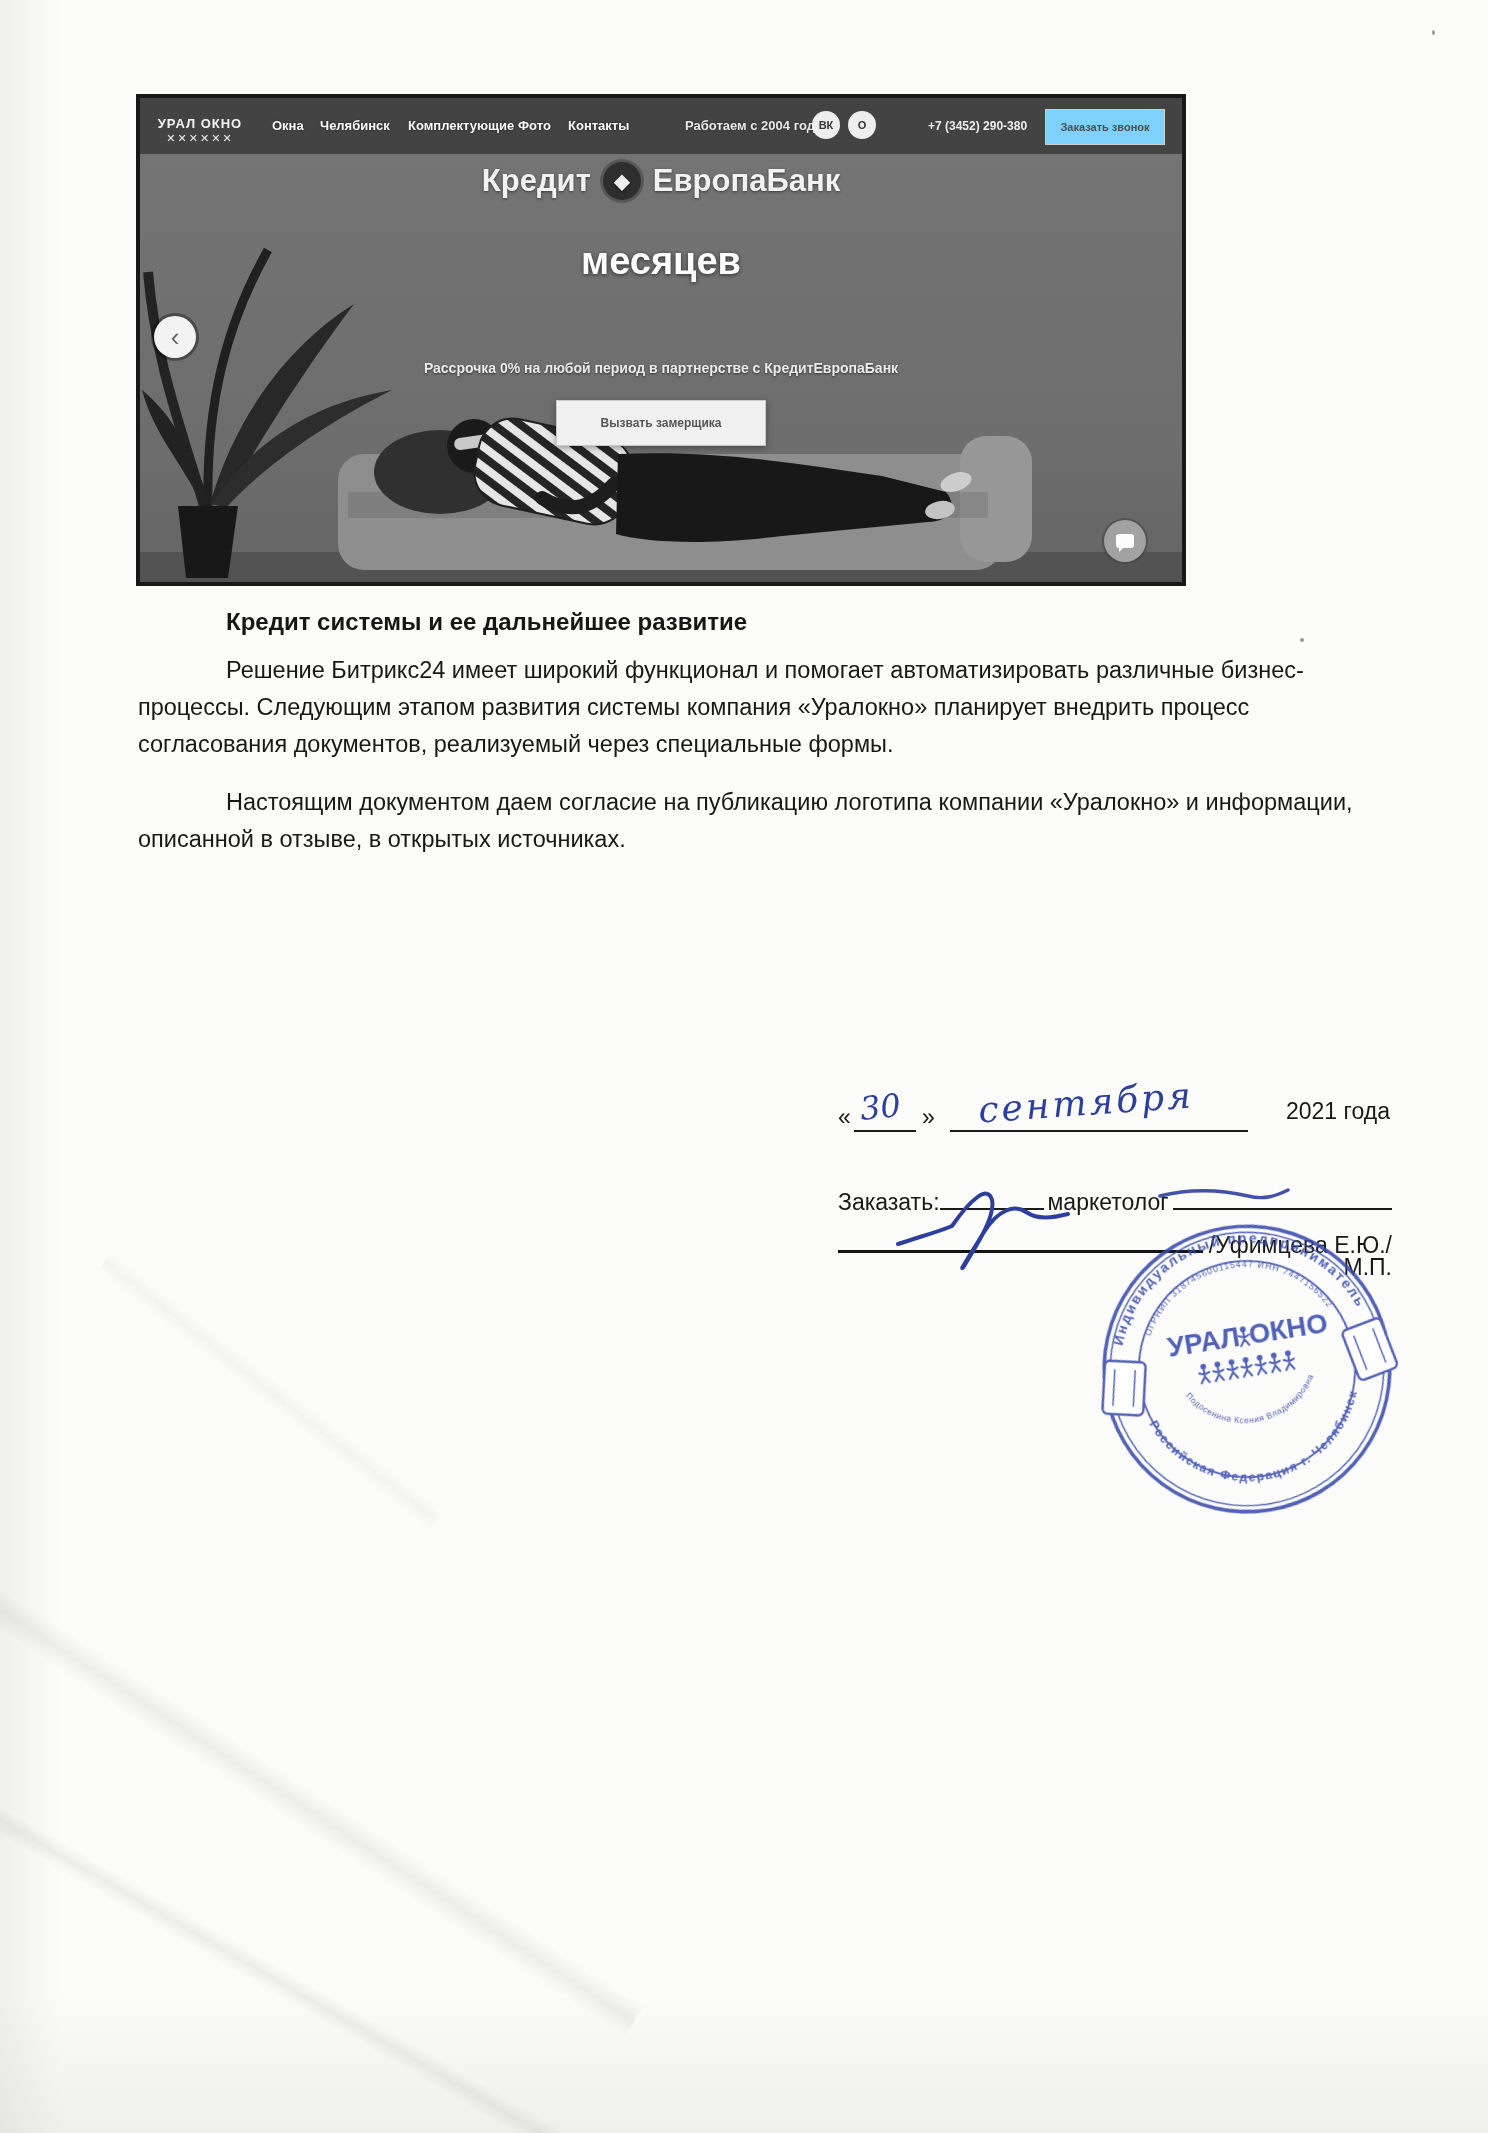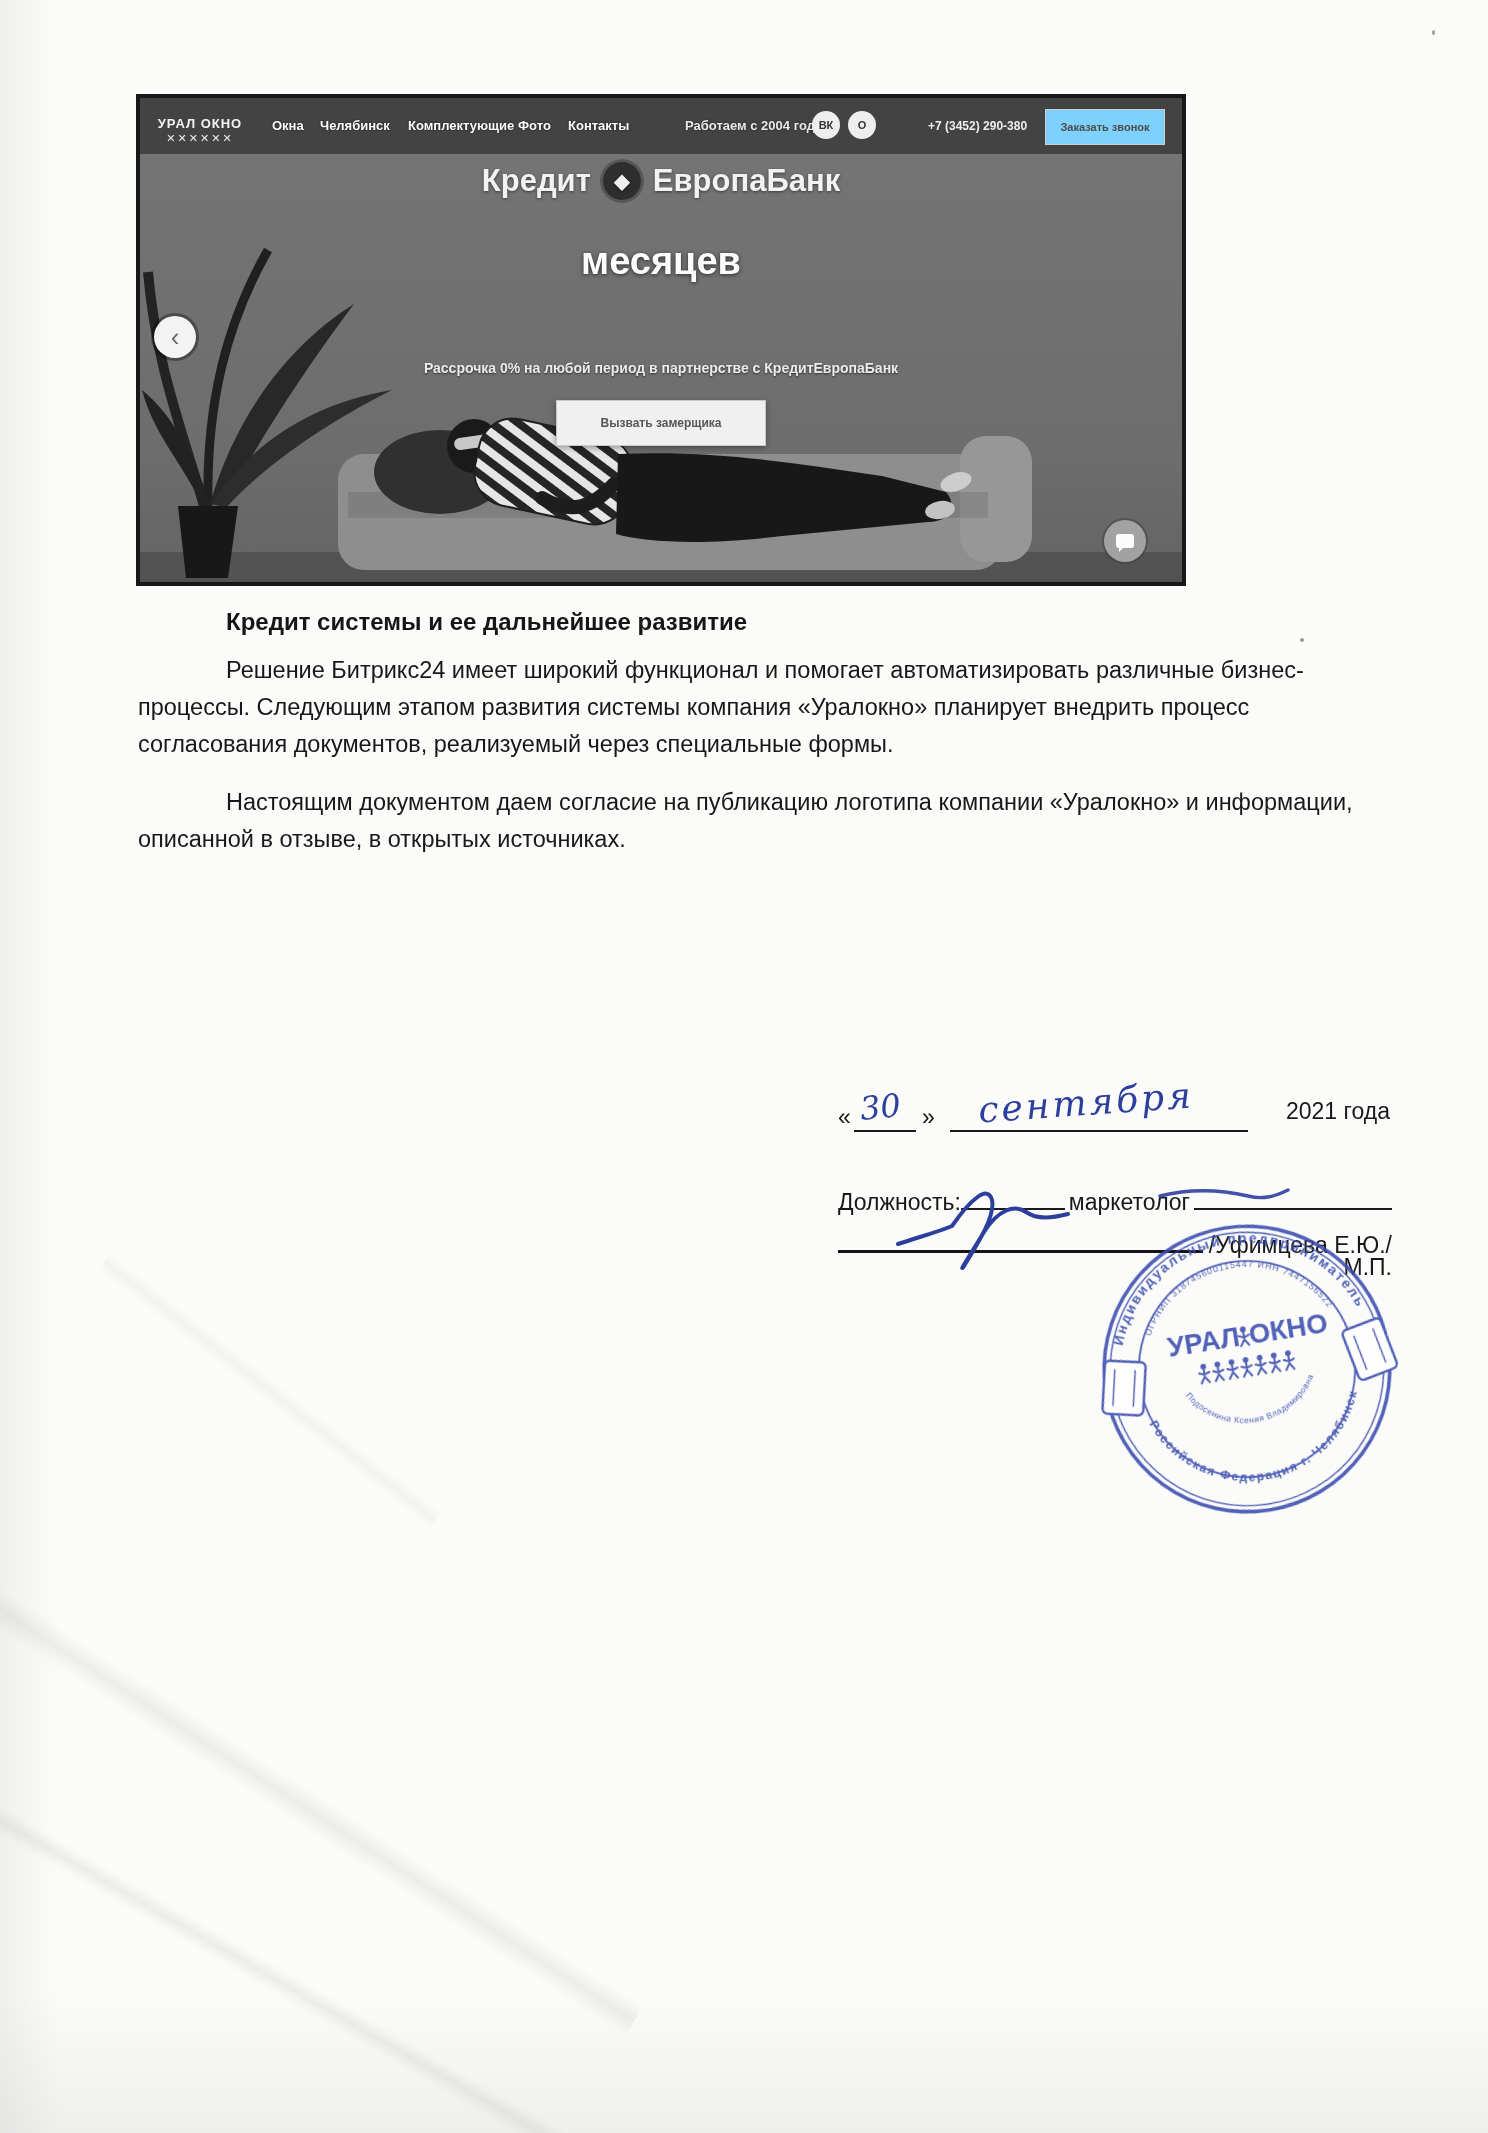--- a/index.html
+++ b/index.html
@@ -191,21 +191,21 @@
   <div class="date-line">
     <span class="q open">«</span>
     <span class="u-day"></span>
     <span class="hand-day">30</span>
     <span class="q close">»</span>
     <span class="u-month"></span>
     <span class="hand-month">сентября</span>
     <span class="date-year">2021 года</span>
   </div>
   <div class="pos-line">
-    <span class="pos-label">Должность:</span>
+    <span class="pos-label">Заказать:</span>
     <span class="u-blank1"></span>
     <span class="pos-value">маркетолог</span>
     <span class="u-blank2"></span>
   </div>
   <div class="sig-line">
     <span class="u-sign"></span>
     <span class="sig-name">/Уфимцева Е.Ю./</span>
   </div>
   <div class="mp">М.П.</div>
 

